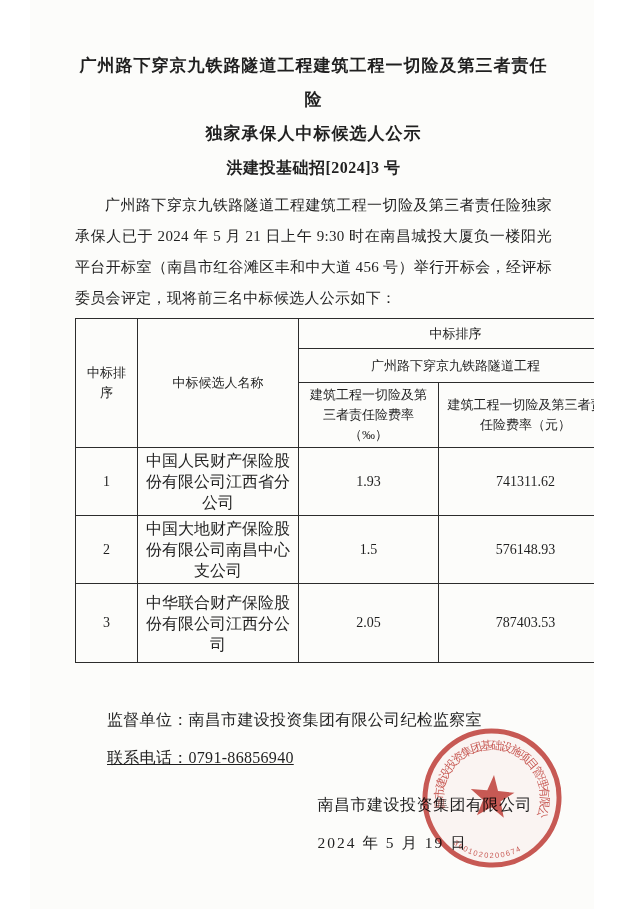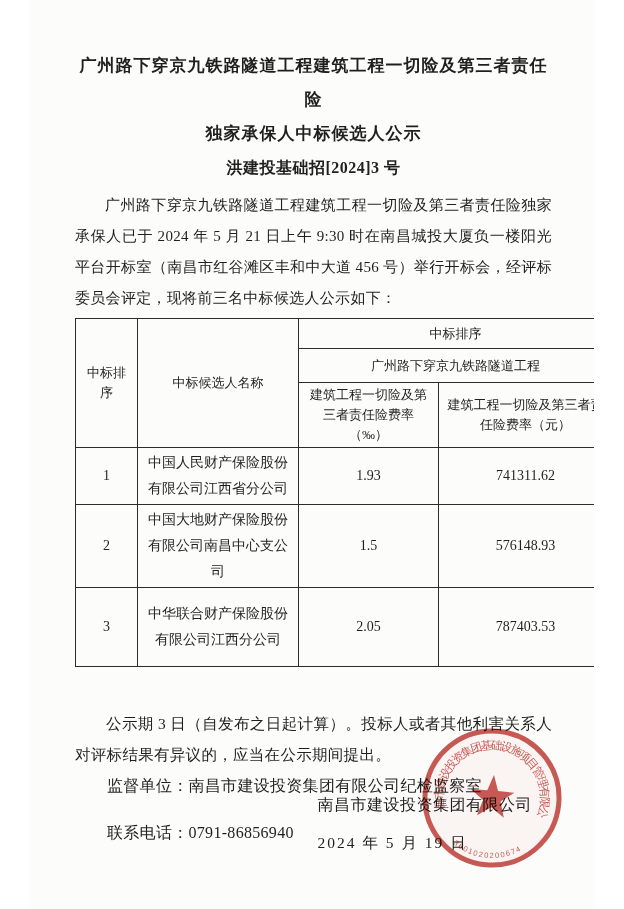--- a/index.html
+++ b/index.html
@@ -47,37 +47,37 @@
     width: 537px;
   }
   table.bid-table td, table.bid-table th {
     border: 1.5px solid #2c2c2c;
     text-align: center;
     vertical-align: middle;
     font-weight: normal;
     padding: 2px 6px;
   }
   .th-small { font-size: 13px; line-height: 20px; }
-  .cell-name { font-size: 14px; line-height: 26px; padding: 2px 14px; }
+  .cell-name { font-size: 16px; line-height: 21px; padding: 2px 14px; }
   .cell-num  { font-size: 14px; font-family: "Liberation Serif", "DejaVu Serif", serif; }
   .footer-block { margin-top: 41px; }
   .notice-paragraph {
     font-size: 15.5px;
     line-height: 31px;
     text-align: justify;
     text-indent: 2em;
     letter-spacing: 0.3px;
   }
   .supervisor-line, .phone-line {
     font-size: 16px;
     line-height: 31px;
     text-indent: 2em;
     letter-spacing: 0.3px;
   }
-  .phone-line { margin-top: 16px; }
+  .phone-line { margin-top: 7px; text-decoration: underline; }
   .signature-block {
     position: absolute;
     right: 62px;
     top: 794px;
   }
   .signature-company {
     font-size: 16px;
     line-height: 22px;
     letter-spacing: 0.5px;
   }
@@ -147,21 +147,20 @@
         <tr style="height:79px">
           <td class="cell-num">3</td>
           <td class="cell-name">中华联合财产保险股份有限公司江西分公司</td>
           <td class="cell-num">2.05</td>
           <td class="cell-num">787403.53</td>
         </tr>
       </tbody>
     </table>
 
     <div class="footer-block">
-      <p class="notice-paragraph">公示期 3 日（自发布之日起计算）。投标人或者其他利害关系人对评标结果有异议的，应当在公示期间提出。</p>
       <div class="supervisor-line">监督单位：南昌市建设投资集团有限公司纪检监察室</div>
       <div class="phone-line">联系电话：0791-86856940</div>
     </div>
   </div>
 
   <div class="signature-block">
     <div class="signature-company">南昌市建设投资集团有限公司</div>
     <div class="signature-date">2024 年 5 月 19 日</div>
   </div>
 

